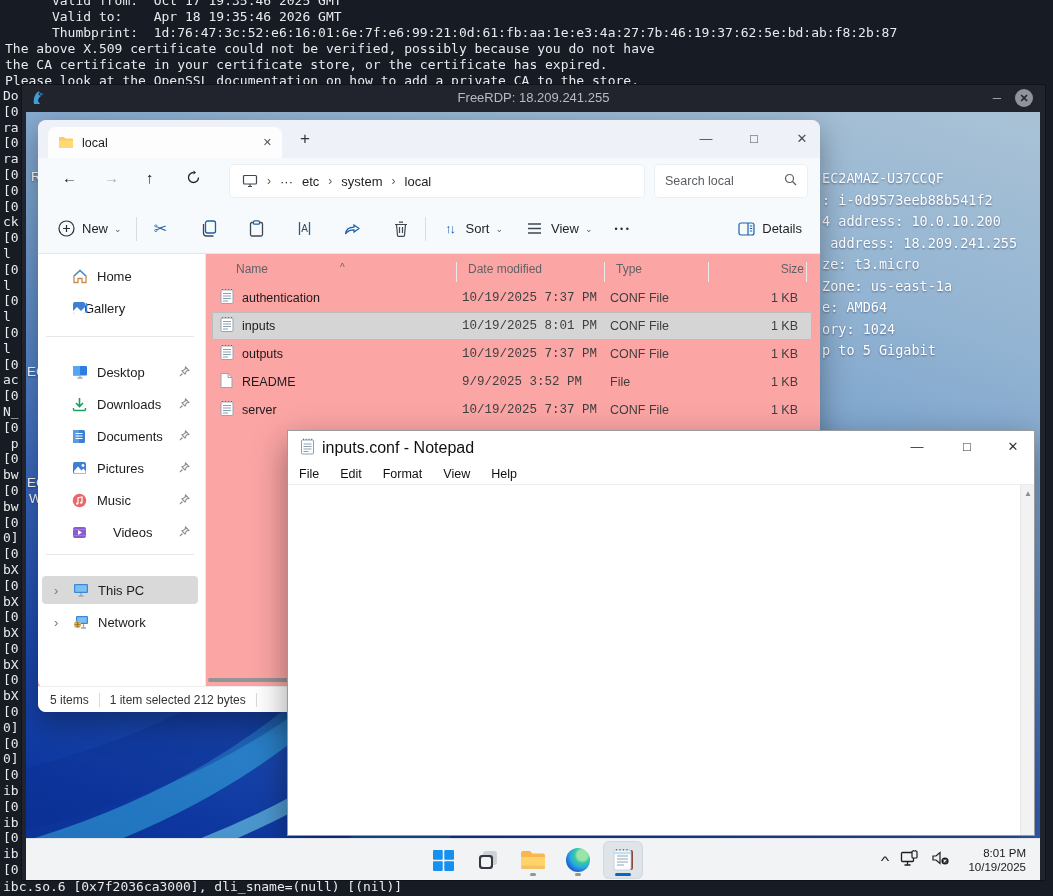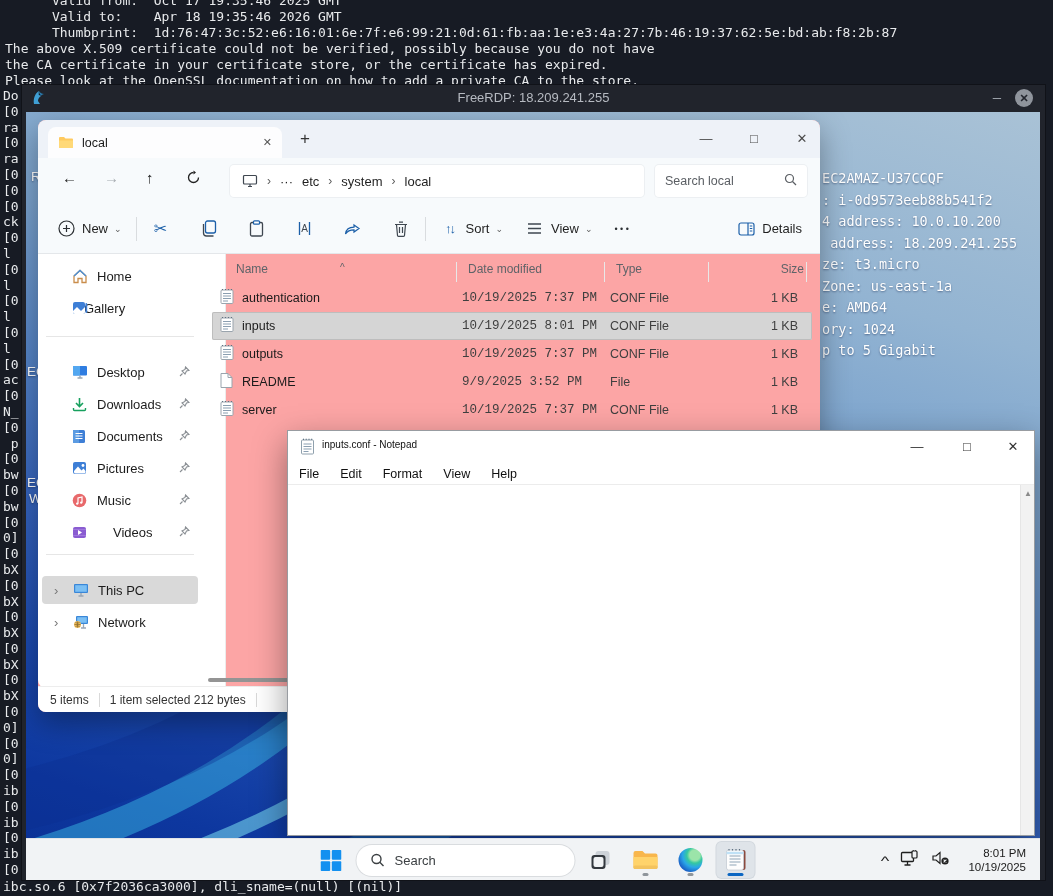--- a/index.html
+++ b/index.html
@@ -65,21 +65,21 @@
 
   #ex-toolbar { position:absolute; left:0; right:0; top:84px; height:50px; background:#f7fafc;
                 border-bottom:1px solid #e4e7ea; display:flex; align-items:center; padding:0 18px; }
   .tbtn { display:flex; align-items:center; gap:6px; font-size:13px; color:#1f1f1f; }
   .tb-ico { display:flex; align-items:center; justify-content:center; width:20px; height:20px; }
   .tb-sep { width:1px; height:24px; background:#d9dcdf; margin:0 14px; }
   .tb-gap { width:28px; }
   .caret { font-size:9px; color:#5c5c5c; }
   #tb-details { margin-left:auto; }
 
-  #ex-sidebar { position:absolute; left:0; top:134px; bottom:24px; width:188px; background:#fff;
+  #ex-sidebar { position:absolute; left:0; top:134px; bottom:24px; width:168px; background:#fff;
                 border-right:1px solid #ececec; border-radius:0 0 0 8px; }
   .sitem { position:absolute; left:4px; width:156px; height:28px; display:flex; align-items:center;
            gap:9px; padding-left:30px; font-size:13px; color:#1c1c1c; border-radius:4px; }
   .sitem.indent { padding-left:12px; }
   .sitem .chev { color:#777; font-size:13px; width:10px; }
   .sitem .pin { margin-left:auto; margin-right:8px; }
   .sitem.selected { background:#d9d9d9; }
   .sdiv { position:absolute; left:8px; width:148px; height:1px; background:#e6e6e6; }
 
   #ex-files { position:absolute; left:168px; right:0; top:134px; bottom:26px; }
@@ -98,21 +98,21 @@
   #ex-status { position:absolute; left:0; right:0; bottom:0; height:26px; border-top:1px solid #ededed;
                background:#fff; border-radius:0 0 8px 8px; display:flex; align-items:center;
                font-size:12px; color:#333; padding-left:12px; }
   .st-sep { width:1px; height:14px; background:#d9d9d9; margin:0 10px; }
   #hscroll { position:absolute; left:170px; bottom:30px; width:82px; height:4px; border-radius:2px; background:#949494; }
 
   
   #notepad { position:absolute; left:261px; top:318px; width:748px; height:406px; background:#fff;
              border:1px solid #989ca1; box-shadow:0 12px 32px rgba(0,0,0,.4); }
   #np-bar { position:absolute; left:0; right:0; top:0; height:32px; background:#fff; }
-  #np-title { position:absolute; left:34px; top:8px; font-size:10px; color:#101010; }
+  #np-title { position:absolute; left:34px; top:8px; font-size:16px; color:#101010; }
   #np-icon { position:absolute; left:12px; top:7px; }
   .np-ctl { position:absolute; top:0; width:34px; height:31px; text-align:center; line-height:31px;
             color:#333; font-size:13px; }
   #np-min{ left:612px; } #np-max{ left:662px; } #np-close{ left:708px; }
   #np-menu { position:absolute; left:0; right:0; top:32px; height:22px; background:#fff;
              border-bottom:1px solid #ececec; display:flex; gap:21px; padding-left:11px;
              font-size:12.5px; color:#111; align-items:center; }
   #np-edit { position:absolute; left:0; right:14px; top:54px; bottom:0; background:#fff; }
   #np-text { position:absolute; left:7px; top:12px; font-family:"Liberation Mono","DejaVu Sans Mono",monospace;
              font-size:14px; line-height:18px; color:#000; white-space:pre; }
@@ -579,27 +579,20 @@
       <div id="taskbar">
         <div id="tb-center">
           <div class="tkbtn">
             <svg width="21" height="21" viewBox="0 0 21 21">
                 <rect x="0" y="0" width="9.7" height="9.7" rx="1" fill="#1390f0"></rect>
                 <rect x="11.3" y="0" width="9.7" height="9.7" rx="1" fill="#1390f0"></rect>
                 <rect x="0" y="11.3" width="9.7" height="9.7" rx="1" fill="#1390f0"></rect>
                 <rect x="11.3" y="11.3" width="9.7" height="9.7" rx="1" fill="#1390f0"></rect>
               </svg>
           </div>
-          <div id="tk-searchpill">
-            <svg width="14" height="14" viewBox="0 0 14 14">
-                <circle cx="6" cy="6" r="4.5" stroke="#3c4043" stroke-width="1.4" fill="none"></circle>
-                <path d="M9.3 9.3 L13 13" stroke="#3c4043" stroke-width="1.4"></path>
-              </svg>
-            <span>Search</span>
-          </div>
           <div class="tkbtn">
             <svg width="22" height="22" viewBox="0 0 22 22">
                 <rect x="6" y="2" width="14" height="14" rx="3" fill="#cdd2d8"></rect>
                 <rect x="2" y="6" width="14" height="14" rx="3" fill="#33383e"></rect>
                 <rect x="4" y="8" width="10" height="10" rx="2" fill="#f1f3f5"></rect>
               </svg>
           </div>
           <div class="tkbtn">
             <svg width="26" height="21" viewBox="0 0 26 21">
                 <path d="M1 3 q0-2 2-2 h7 l2.5 2.5 H23 q2 0 2 2 V17 q0 2-2 2 H3 q-2 0-2-2Z" fill="#f8b64c"></path>

